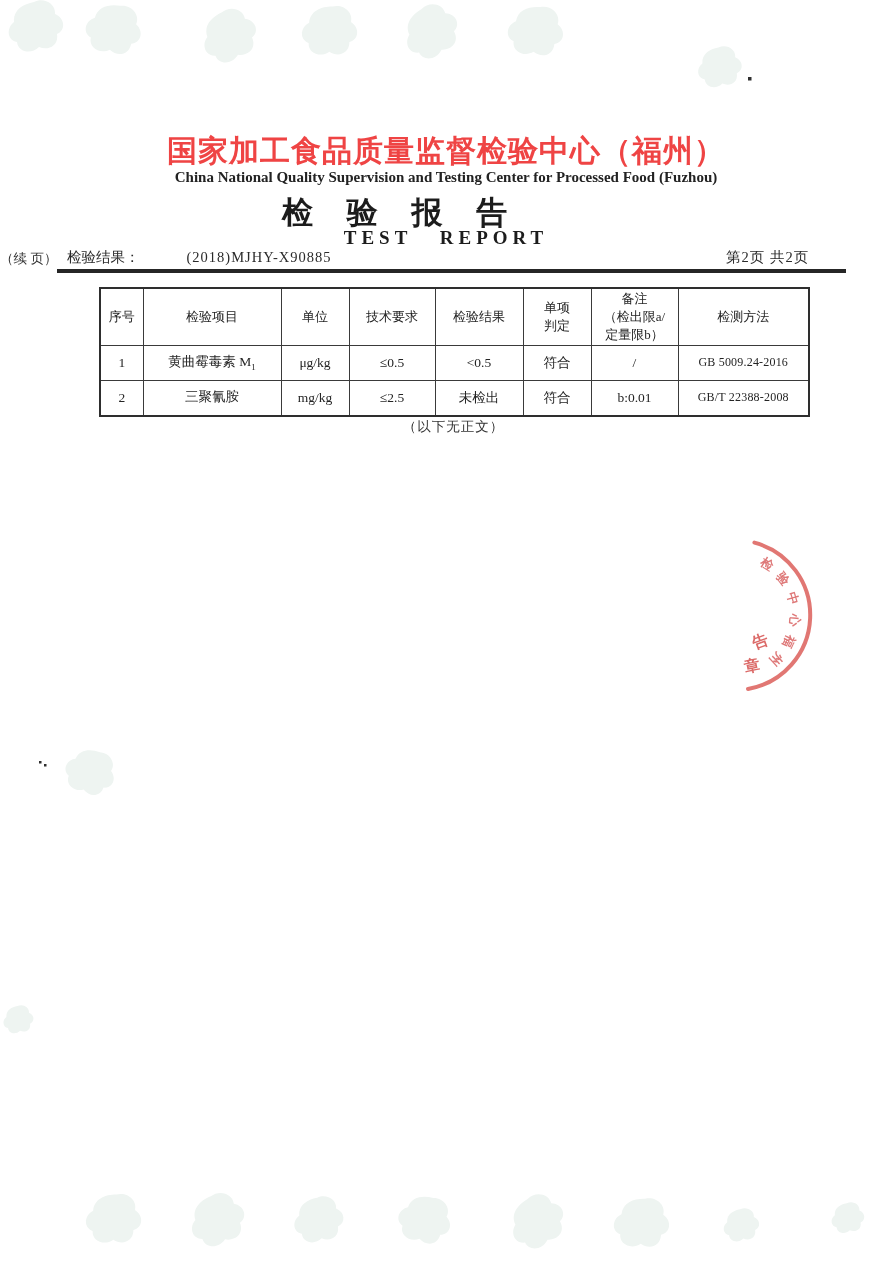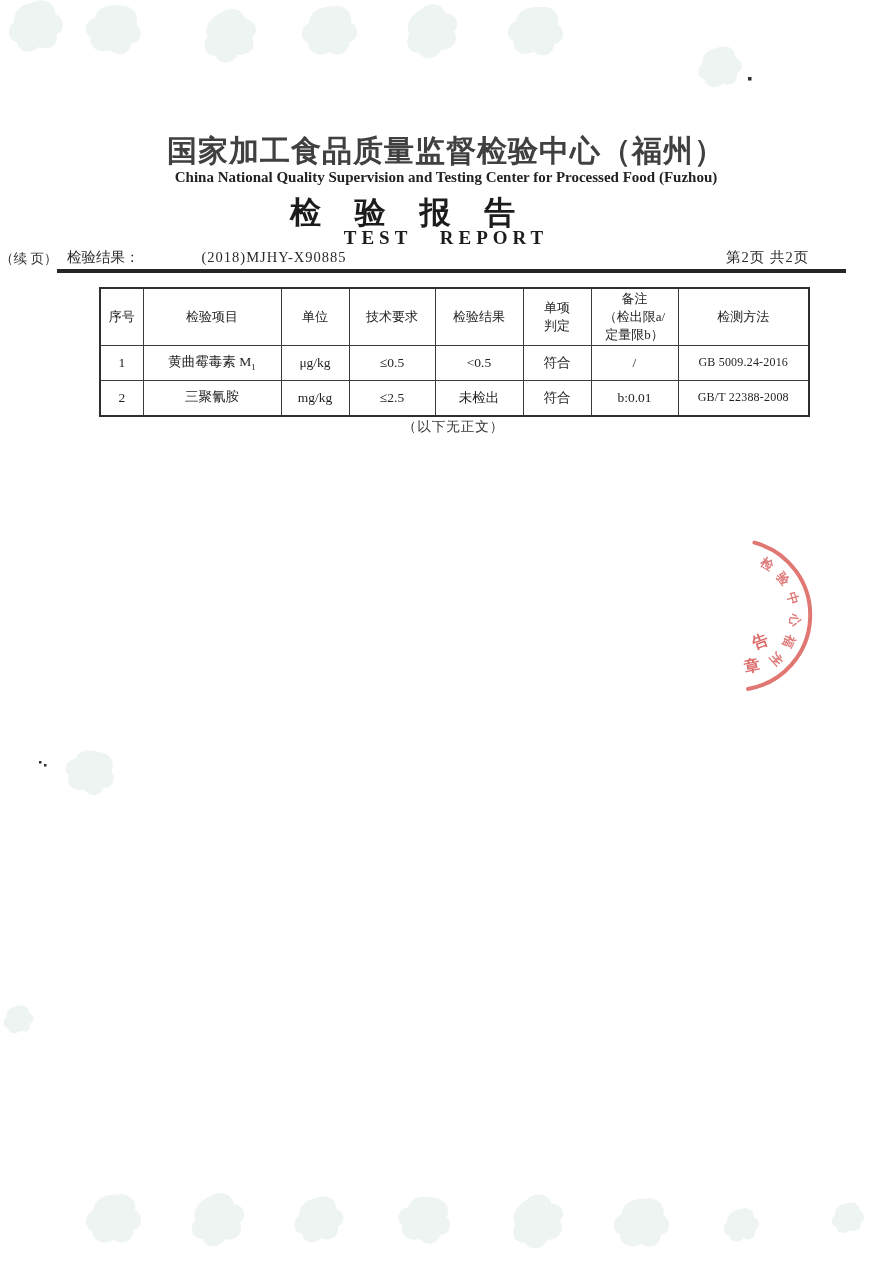--- a/index.html
+++ b/index.html
@@ -8,37 +8,37 @@
     width:892px;height:1261px;
     background:#ffffff;
     overflow:hidden;
     font-family:"Liberation Serif","DejaVu Serif",serif;
     color:#262626;
   }
   .abs{position:absolute;}
   
   .org-cn{
     top:131px;left:0;width:892px;text-align:center;
-    font-size:30px;font-weight:bold;letter-spacing:1px;color:#404040;
+    font-size:30px;font-weight:bold;letter-spacing:1px;color:#ef4444;
   }
   .org-en{
     top:169px;left:0;width:892px;text-align:center;
     font-size:15px;font-weight:bold;color:#222;
   }
   .rpt-cn{
-    top:192px;left:12px;width:781px;text-align:center;
+    top:192px;left:4px;width:781px;text-align:center;
     font-size:31px;font-weight:bold;word-spacing:26px;color:#1c1c1c;
   }
   .rpt-en{
     top:227px;left:0;width:892px;text-align:center;
     font-size:19px;font-weight:bold;letter-spacing:5px;word-spacing:18px;color:#1c1c1c;
   }
   
   .meta-left{top:248px;left:67px;font-size:14.5px;color:#2a2a2a;}
-  .meta-left .num{margin-left:22px;letter-spacing:1px;padding-left:40px;}
+  .meta-left .num{margin-left:7px;letter-spacing:1px;padding-left:40px;}
   .meta-cont{top:250px;left:0;width:892px;font-size:13.5px;color:#333;}
   .meta-page{top:248px;left:726px;width:130px;font-size:14.5px;color:#2a2a2a;letter-spacing:1px;}
   .rule{top:269px;left:57px;width:789px;height:4px;background:#262626;}
   
   table.rpt{
     position:absolute;top:287px;left:99px;
     border-collapse:collapse;table-layout:fixed;width:709px;
     font-size:13.5px;color:#242424;
   }
   table.rpt th,table.rpt td{

